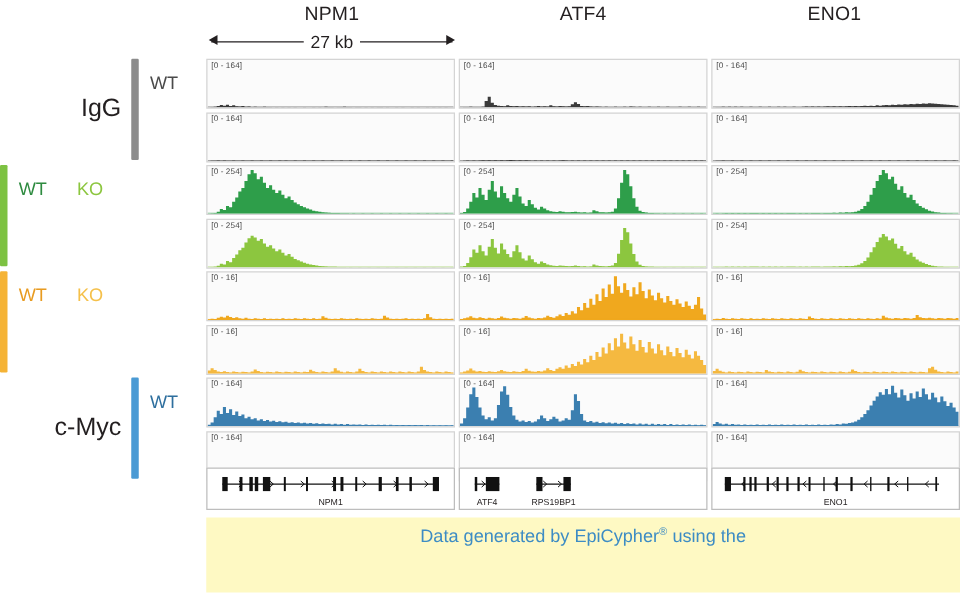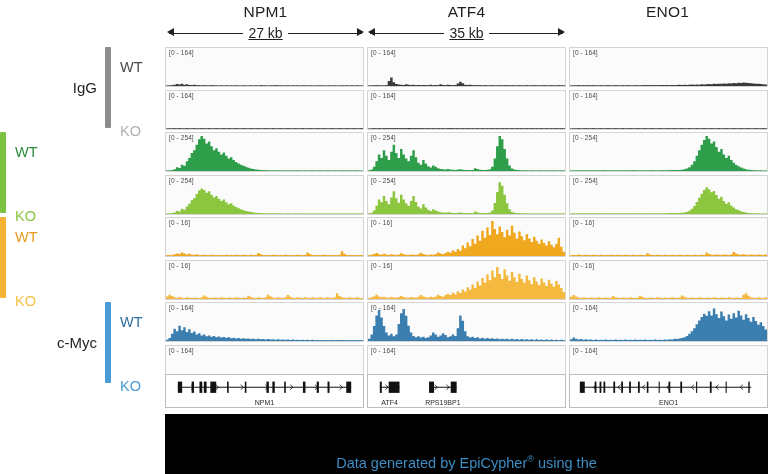--- a/index.html
+++ b/index.html
@@ -46,21 +46,20 @@
     height: 22px;
     line-height: 22px;
     font-size: 14px;
     color: #231f20;
   }
   .region-span .kb {
     position: relative;
     z-index: 2;
     background: #ffffff;
     padding: 0 5px;
-    text-decoration: underline;
   }
   .arrow-line {
     position: absolute;
     left: 4px; right: 4px;
     top: 11px;
     height: 1px;
     background: #231f20;
     z-index: 1;
   }
   .arrow-head {
@@ -83,35 +82,35 @@
   .target-group {
     position: absolute;
     left: 0;
     width: 165px;
     display: flex;
     align-items: center;
   }
   .target-name {
     width: 105px;
     text-align: right;
-    font-size: 15px;
+    font-size: 20px;
     color: #231f20;
     padding-right: 8px;
     box-sizing: border-box;
     white-space: nowrap;
   }
   .target-bar {
     width: 6px;
     border-radius: 1px;
     flex: 0 0 6px;
   }
   .cond-col {
     width: 54px;
     display: flex;
-    flex-direction: column;
+    flex-direction: row;
     justify-content: space-around;
     height: 100%;
     padding-left: 9px;
     box-sizing: border-box;
     gap: 24px;
   }
   .cond-label {
     font-size: 14.5px;
     line-height: 40px;
     height: 40px;
@@ -188,25 +187,25 @@
     text-align: center;
     white-space: nowrap;
     transform: translateX(-50%);
   }
 
   
   #footer {
     position: absolute;
     left: 165px; top: 414px;
     width: 603px; height: 60px;
-    background: #000000;
+    background: #fef9c3;
     display: flex;
     flex-direction: column;
     align-items: center;
-    justify-content: flex-end;
+    justify-content: flex-start;
   }
   .footer-line {
     font-size: 14.5px;
     color: #3d8cc4;
     line-height: 22px;
     text-align: center;
     white-space: nowrap;
   }
   .sup { font-size: 9px; vertical-align: super; }
 </style>
@@ -215,21 +214,20 @@
 
 <div id="figure">
 
   <div id="header-row">
       <div class="region-header">
         <div class="region-gene">NPM1</div>
         <div class="region-span"><div class="arrow-line"></div><div class="arrow-head left"></div><div class="arrow-head right"></div><span class="kb">27 kb</span></div>
       </div>
       <div class="region-header">
         <div class="region-gene">ATF4</div>
-        <div class="region-span"><div class="arrow-line"></div><div class="arrow-head left"></div><div class="arrow-head right"></div><span class="kb">35 kb</span></div>
       </div>
       <div class="region-header">
         <div class="region-gene">ENO1</div>
       </div>
     </div>
 
   <div id="label-col">
       <div class="target-group" style="top: 0px; height: 80px;">
         <div class="target-name">IgG</div>
         <div class="target-bar" style="background: rgb(140, 140, 140); height: 81px;"></div>

